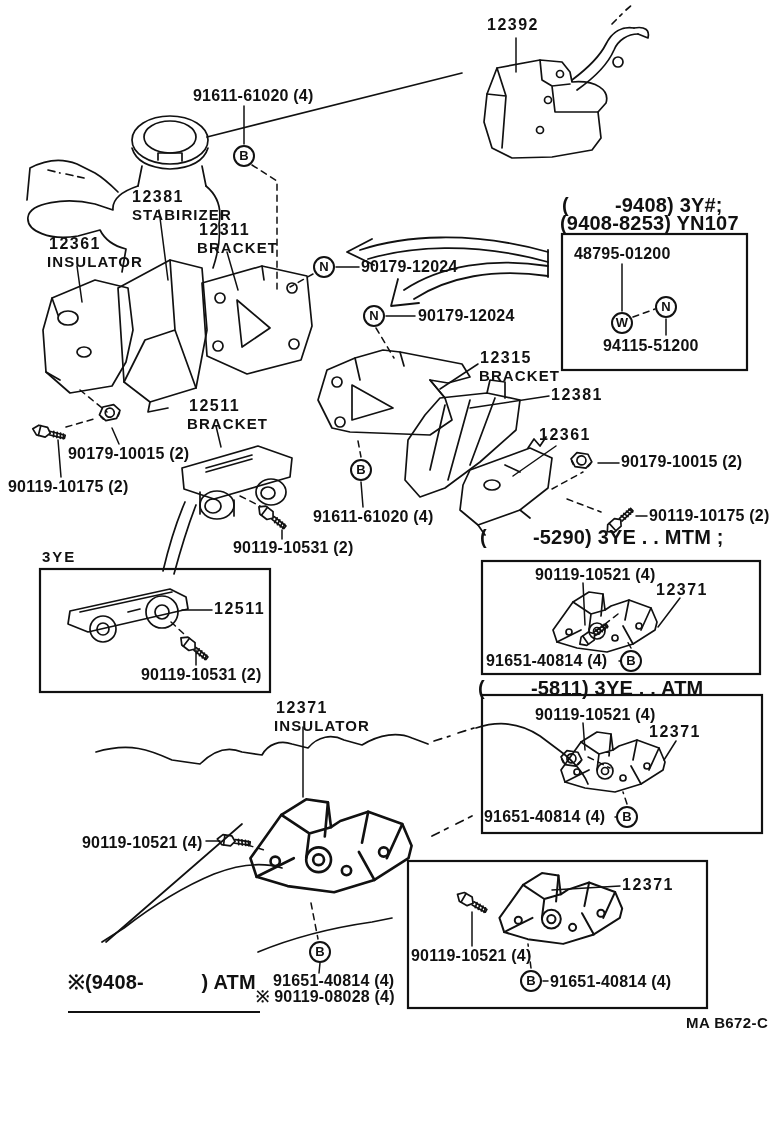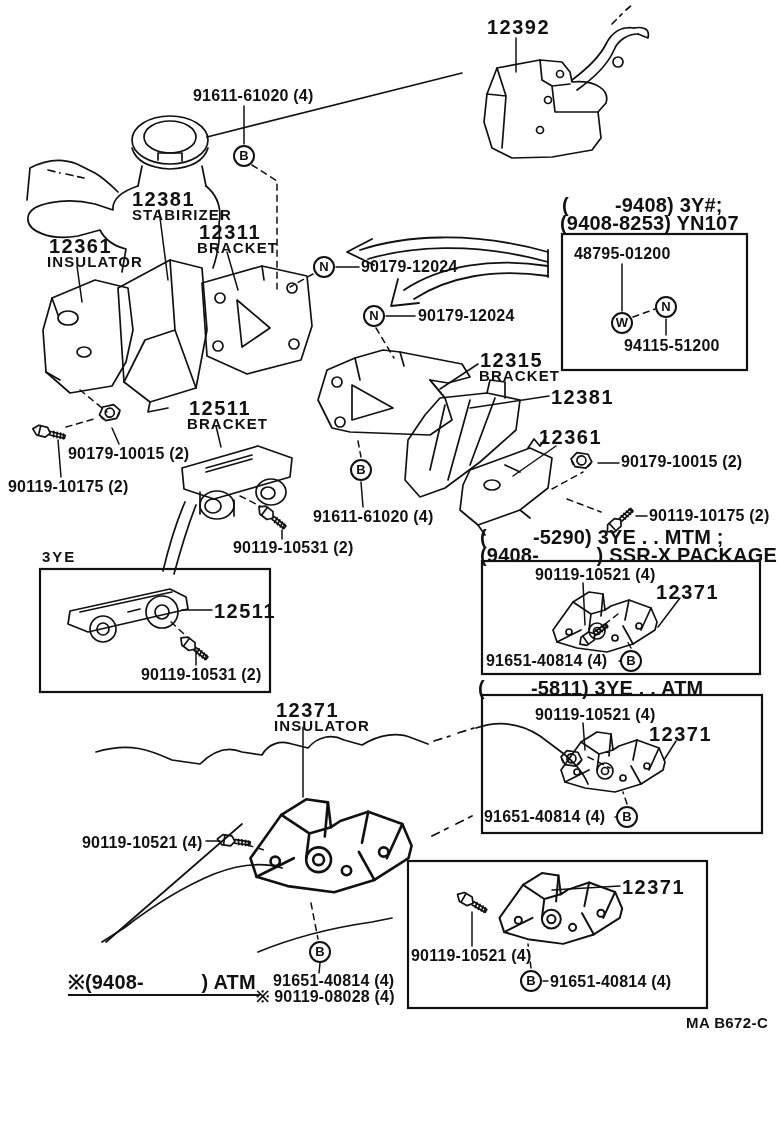--- a/index.html
+++ b/index.html
@@ -2,28 +2,28 @@
 <html><head>
 <meta charset="utf-8">
 <style>
   *{margin:0;padding:0;box-sizing:border-box}
   html,body{background:#9a9a9a}
   .page{position:relative;width:784px;height:1132px;background:#ffffff;
         font-family:"Liberation Sans",sans-serif;color:#111;overflow:hidden}
   svg.art{position:absolute;left:0;top:0}
   .lbl{position:absolute;font-weight:700;white-space:pre;color:#111;line-height:1.05}
   .pn{font-size:16px;letter-spacing:.2px}
-  .pn-lg{font-size:20px;letter-spacing:1.5px}
+  .pn-lg{font-size:16px;letter-spacing:1.5px}
   .sub{font-size:15px;letter-spacing:1.1px}
   .hdr{font-size:20px;letter-spacing:.2px}
   .hdr-lg{font-size:15px;letter-spacing:2px}
   .ftr{font-size:15px;letter-spacing:.4px}
   .marker{position:absolute;width:22px;height:22px;border:2.4px solid #111;border-radius:50%;
           font-size:13px;font-weight:700;text-align:center;line-height:17.5px;background:#fff}
-  .note-underline{border-bottom:2.2px solid #111;padding-bottom:1px;padding-right:4px}
+  .note-underline{border-bottom:2.2px solid #111;padding-bottom:18px;padding-right:4px}
 </style>
 </head>
 <body>
 
 <div class="page">
 
   <svg class="art" width="784" height="1132" viewBox="0 0 784 1132">
     <defs>
       <g id="bolt">
         <path d="M0,5 L5,0 L14,0 L18,5 L14,10 L5,10 Z"></path>
@@ -251,28 +251,27 @@
   <div class="lbl pn" style="left:313px;top:509px">91611-61020 (4)</div>
   <div class="lbl pn" style="left:233px;top:540px">90119-10531 (2)</div>
   <div class="lbl pn" style="left:68px;top:446px">90179-10015 (2)</div>
   <div class="lbl pn" style="left:8px;top:479px">90119-10175 (2)</div>
   <div class="lbl pn-lg" style="left:189px;top:398px">12511</div>
   <div class="lbl sub" style="left:187px;top:416px">BRACKET</div>
 
   <div class="lbl hdr" style="left:562px;top:195px">(        -9408) 3Y#;</div>
   <div class="lbl hdr" style="left:560px;top:213px">(9408-8253) YN107</div>
   <div class="lbl pn" style="left:574px;top:246px">48795-01200</div>
-  <div class="lbl pn" style="left:624px;top:338px">94115-51200</div>
+  <div class="lbl pn" style="left:603px;top:338px">94115-51200</div>
 
   <div class="lbl hdr-lg" style="left:42px;top:549px">3YE</div>
   <div class="lbl pn-lg" style="left:214px;top:601px">12511</div>
   <div class="lbl pn" style="left:141px;top:667px">90119-10531 (2)</div>
 
   <div class="lbl hdr" style="left:480px;top:527px">(        -5290) 3YE . . MTM ;</div>
-  <div class="lbl hdr" style="left:480px;top:545px">(9408-          ) SSR-X PACKAGE</div>
   <div class="lbl pn" style="left:535px;top:567px">90119-10521 (4)</div>
   <div class="lbl pn-lg" style="left:656px;top:582px">12371</div>
   <div class="lbl pn" style="left:486px;top:653px">91651-40814 (4)</div>
 
   <div class="lbl hdr" style="left:478px;top:678px">(        -5811) 3YE . . ATM</div>
   <div class="lbl pn" style="left:535px;top:707px">90119-10521 (4)</div>
   <div class="lbl pn-lg" style="left:649px;top:724px">12371</div>
   <div class="lbl pn" style="left:484px;top:809px">91651-40814 (4)</div>
 
   <div class="lbl pn-lg" style="left:276px;top:700px">12371</div>

